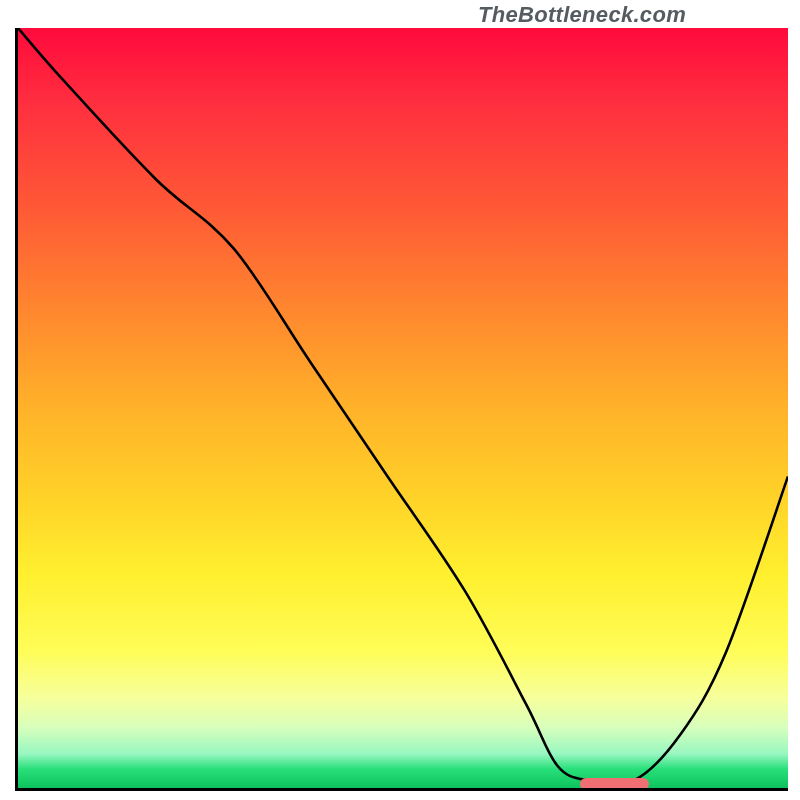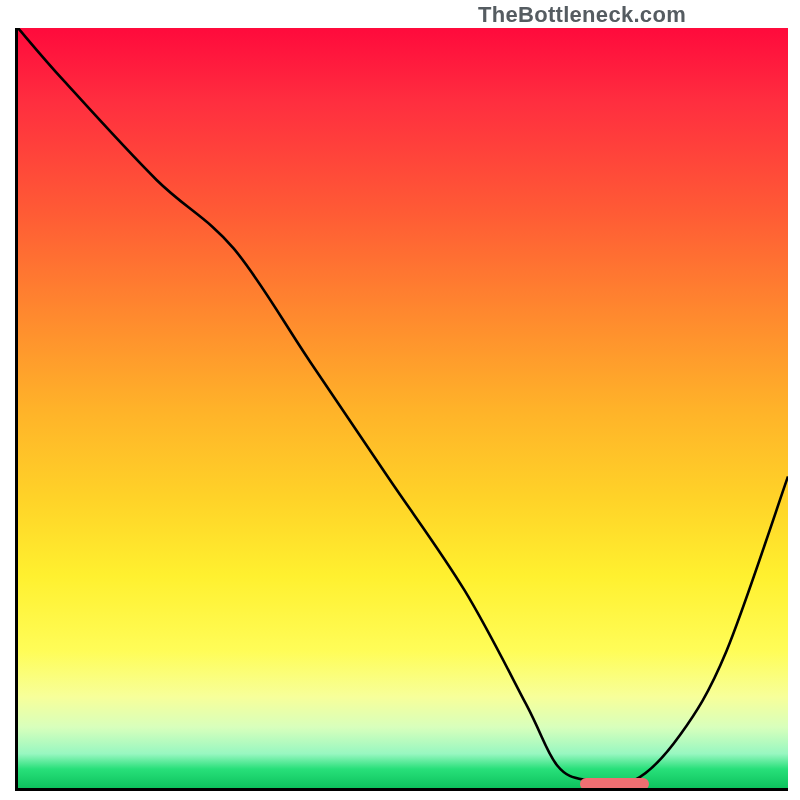--- a/index.html
+++ b/index.html
@@ -8,20 +8,21 @@
     width: 800px;
     height: 800px;
     background: #ffffff;
     font-family: Arial, Helvetica, sans-serif;
     overflow: hidden;
   }
   .frame {
     position: relative;
     width: 696px;
     height: 800px;
+    font-style: italic;
   }
   .watermark {
     position: absolute;
     top: 2px;
     right: 10px;
     font-size: 22px;
     font-weight: 600;
     color: #555c61;
     letter-spacing: 0.3px;
     z-index: 50;

